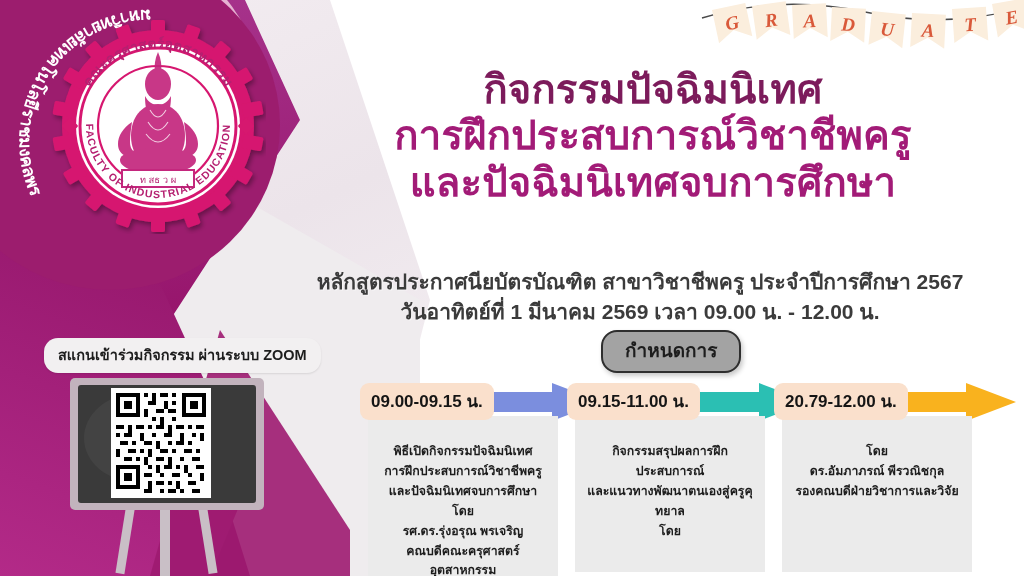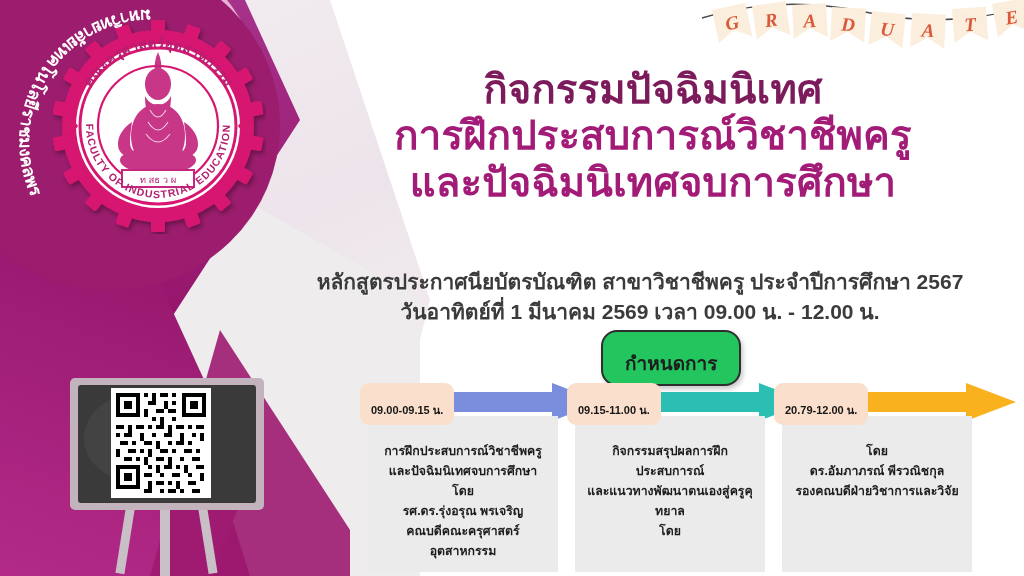--- a/index.html
+++ b/index.html
@@ -113,22 +113,22 @@
     font-weight: bold;
     color: #3b3b3b;
     line-height: 1.45;
     text-shadow: 1px 1px 0 rgba(255,255,255,.5);
   }
 
   
   .schedule-badge {
     position: absolute;
     left: 601px; top: 330px;
-    padding: 16px 22px 6px;
-    background: #22c55e;
+    padding: 3px 22px 6px;
+    background: #a3a3a3;
     border: 2.5px solid #2e2e2e;
     border-radius: 16px;
     font-size: 19px;
     font-weight: bold;
     color: #1d1d1d;
     box-shadow: 2px 3px 5px rgba(0,0,0,.22);
     white-space: nowrap;
   }
 
   
@@ -162,24 +162,24 @@
   .tl-col.c2 { left: 414px; }
 
   .tl-arrow {
     position: absolute;
     left: 34px; top: 3px;
     width: 208px; height: 38px;
   }
   .tl-pill {
     position: absolute;
     left: 0; top: 3px;
-    padding: 18px 11px 6px;
+    padding: 4px 11px 6px;
     background: #fae0cc;
     border-radius: 9px;
-    font-size: 11px;
+    font-size: 17px;
     font-weight: bold;
     color: #151515;
     white-space: nowrap;
     z-index: 3;
   }
   .tl-card {
     position: absolute;
     left: 8px; top: 36px;
     width: 190px;
     min-height: 156px;
@@ -342,20 +342,21 @@
     <div class="title-line title-3">และปัจฉิมนิเทศจบการศึกษา</div>
   </div>
 
   <div class="subtitle-block">
     <div class="subtitle-line">หลักสูตรประกาศนียบัตรบัณฑิต สาขาวิชาชีพครู ประจำปีการศึกษา 2567</div>
     <div class="subtitle-line">วันอาทิตย์ที่ 1 มีนาคม 2569 เวลา 09.00 น. - 12.00 น.</div>
   </div>
 
   <div class="schedule-badge">กำหนดการ</div>
 
+  <div class="qr-caption">สแกนเข้าร่วมกิจกรรม ผ่านระบบ ZOOM</div>
 
   <div class="easel">
     <svg width="222" height="204" viewBox="0 0 222 204">
 
       <g fill="#c9bfc6">
         <rect x="66" y="128" width="9" height="74" transform="rotate(9 70 160)"></rect>
         <rect x="146" y="128" width="9" height="74" transform="rotate(-9 150 160)"></rect>
         <rect x="104" y="130" width="10" height="74"></rect>
       </g>
 
@@ -454,20 +455,21 @@
   </div>
 
   <div class="timeline">
 
     <div class="tl-col c0">
       <svg class="tl-arrow" viewBox="0 0 208 38">
         <path d="M0 9 h158 v-9 l50 19 l-50 19 v-9 h-158 z" fill="#7b8ede"></path>
       </svg>
       <div class="tl-pill">09.00-09.15 น.</div>
       <div class="tl-card">
+        <p>พิธีเปิดกิจกรรมปัจฉิมนิเทศ</p>
         <p>การฝึกประสบการณ์วิชาชีพครู</p>
         <p>และปัจฉิมนิเทศจบการศึกษา</p>
         <p>โดย</p>
         <p>รศ.ดร.รุ่งอรุณ พรเจริญ</p>
         <p>คณบดีคณะครุศาสตร์อุตสาหกรรม</p>
       </div>
     </div>
 
     <div class="tl-col c1">
       <svg class="tl-arrow" viewBox="0 0 208 38">

